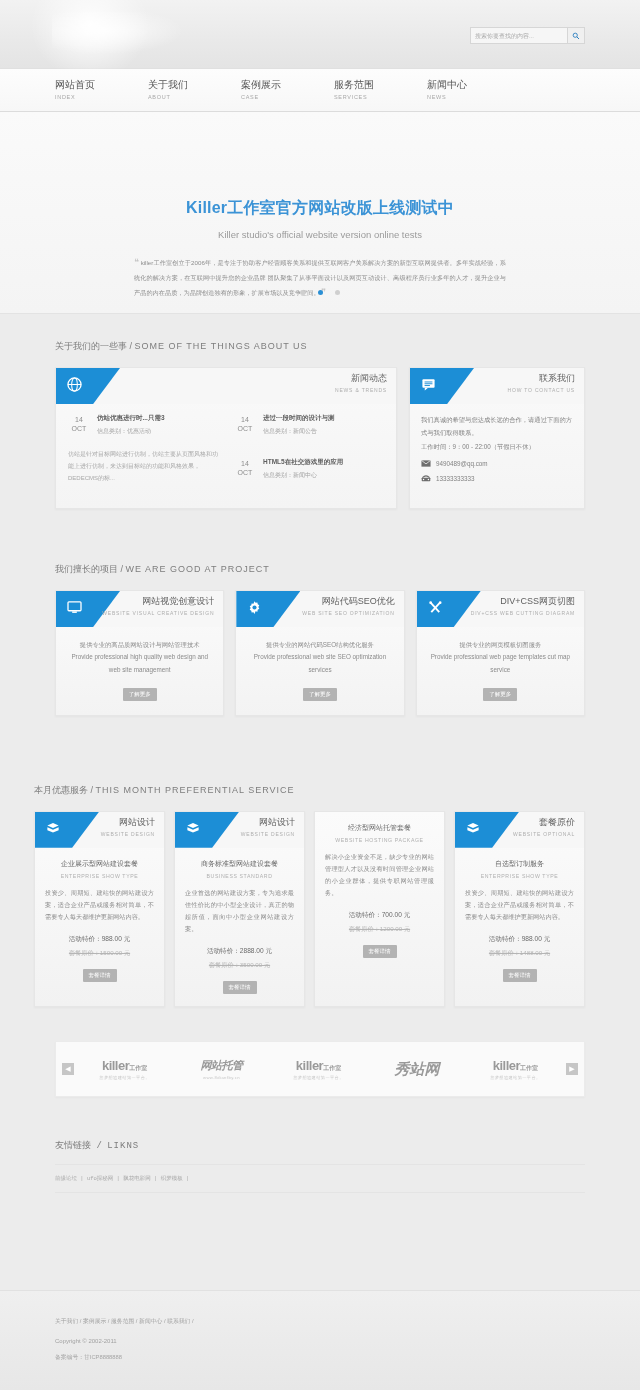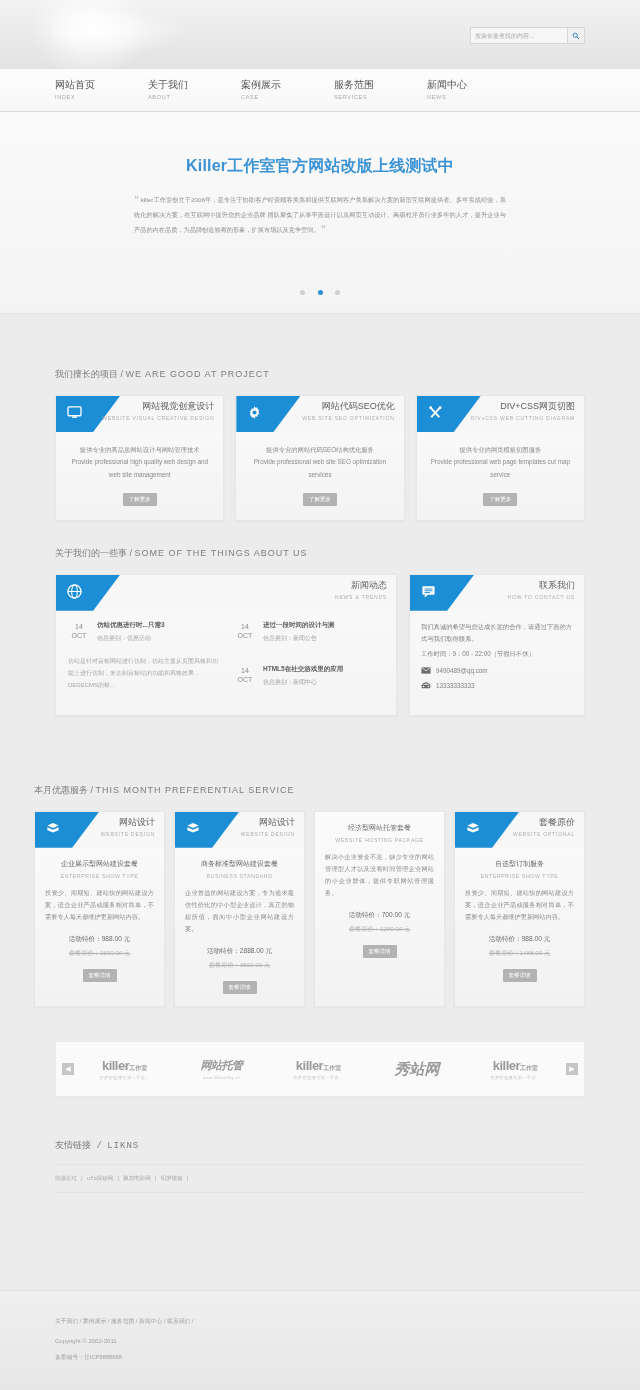--- a/index.html
+++ b/index.html
@@ -68,21 +68,21 @@
   
   .hero {
     height: 202px;
     background: linear-gradient(180deg,#fafafa 0%,#f4f4f4 100%);
     border-bottom: 1px solid #e3e3e3;
     position: relative;
     padding-top: 44px;
     text-align: center;
   }
   .hero h1 {
-    font-size: 16px; font-weight: bold; color: #3b93d6; letter-spacing: .2px;
+    font-size: 16px; font-weight: bold; color: #3b93d6; letter-spacing: .2px; margin-top: 42px;
   }
   .hero h2 {
     font-size: 9.5px; color: #9b9b9b; font-weight: normal; margin-top: 10px;
   }
   .hero p {
     width: 400px; margin: 14px auto 0;
     font-size: 6.2px; line-height: 1.95; color: #8e8e8e; text-align: justify;
     position: relative; padding: 0 14px;
   }
   .quote { color: #c7c7c7; font-size: 9px; font-style: normal; }
@@ -286,99 +286,30 @@
       <span class="en">SERVICES</span>
     </div>
     <div class="nav-item">
       <span class="cn">新闻中心</span>
       <span class="en">NEWS</span>
     </div>
   </div>
 
   <div class="hero">
     <h1>Killer工作室官方网站改版上线测试中</h1>
+    <h2>Killer studio's official website version online tests</h2>
     <p>
       <span class="quote">❝</span>
       <span>killer工作室创立于2006年，是专注于协助客户经营顾客关系和提供互联网客户关系解决方案的新型互联网提供者。多年实战经验，系统化的解决方案，在互联网中提升您的企业品牌 团队聚集了从事平面设计以及网页互动设计、高级程序员行业多年的人才，提升企业与产品的内在品质，为品牌创造独有的形象，扩展市场以及竞争空间。</span>
       <span class="quote">❞</span>
     </p>
     <div class="dots">
       <span class="dot"></span>
       <span class="dot active"></span>
       <span class="dot"></span>
-    </div>
-  </div>
-
-  <div class="section" style="margin-top:28px;">
-    <div class="sec-title">
-      <span>我们擅长的项目</span>
-      <span> / </span>
-      <span class="en">WE ARE GOOD AT PROJECT</span>
-    </div>
-    <div class="proj-row">
-
-      <div class="proj-card">
-        <div class="ribbon">
-          <div class="blue"></div>
-          <div class="ico">
-            <svg width="15" height="13" viewBox="0 0 16 14">
-                <rect x="1" y="1" width="14" height="9.5" rx="1" fill="none" stroke="#fff" stroke-width="1.4"></rect>
-                <rect x="5.5" y="11.2" width="5" height="1.6" fill="#fff"></rect>
-              </svg>
-          </div>
-          <div class="ttl">
-            <span class="cn">网站视觉创意设计</span>
-            <span class="en">WEBSITE VISUAL CREATIVE DESIGN</span>
-          </div>
-        </div>
-        <div class="desc">提供专业的高品质网站设计与网站管理技术</div>
-        <div class="desc" style="padding-top:0;">Provide professional high quality web design and web site management</div>
-        <span class="btn-more">了解更多</span>
-      </div>
-
-      <div class="proj-card">
-        <div class="ribbon">
-          <div class="blue"></div>
-          <div class="ico">
-            <svg width="15" height="15" viewBox="0 0 16 16">
-                <path d="M8 1.2l1.1 1.7 2-.3.3 2 1.7 1.1-1 1.8 1 1.8-1.7 1.1-.3 2-2-.3L8 14.8 6.9 13.1l-2 .3-.3-2L2.9 10.3l1-1.8-1-1.8 1.7-1.1.3-2 2 .3z" fill="#fff"></path>
-                <circle cx="8" cy="8" r="2.2" fill="#1c8ed6"></circle>
-              </svg>
-          </div>
-          <div class="ttl">
-            <span class="cn">网站代码SEO优化</span>
-            <span class="en">WEB SITE SEO OPTIMIZATION</span>
-          </div>
-        </div>
-        <div class="desc">提供专业的网站代码SEO结构优化服务</div>
-        <div class="desc" style="padding-top:0;">Provide professional web site SEO optimization services</div>
-        <span class="btn-more">了解更多</span>
-      </div>
-
-      <div class="proj-card">
-        <div class="ribbon">
-          <div class="blue"></div>
-          <div class="ico">
-            <svg width="15" height="15" viewBox="0 0 16 16">
-                <line x1="2.5" y1="2.5" x2="12" y2="13" stroke="#fff" stroke-width="2"></line>
-                <line x1="13" y1="2.5" x2="3.5" y2="13" stroke="#fff" stroke-width="2"></line>
-                <circle cx="2.8" cy="2.8" r="1.4" fill="#fff"></circle>
-                <circle cx="13" cy="2.8" r="1.4" fill="#fff"></circle>
-              </svg>
-          </div>
-          <div class="ttl">
-            <span class="cn">DIV+CSS网页切图</span>
-            <span class="en">DIV+CSS WEB CUTTING DIAGRAM</span>
-          </div>
-        </div>
-        <div class="desc">提供专业的网页模板切图服务</div>
-        <div class="desc" style="padding-top:0;">Provide professional web page templates cut map service</div>
-        <span class="btn-more">了解更多</span>
-      </div>
-
     </div>
   </div>
 
   <div class="section">
     <div class="sec-title">
       <span>关于我们的一些事</span>
       <span> / </span>
       <span class="en">SOME OF THE THINGS ABOUT US</span>
     </div>
 
@@ -477,20 +408,90 @@
                 </svg>
             </span>
             <span>13333333333</span>
           </div>
         </div>
       </div>
 
     </div>
   </div>
 
+  <div class="section" style="margin-top:28px;">
+    <div class="sec-title">
+      <span>我们擅长的项目</span>
+      <span> / </span>
+      <span class="en">WE ARE GOOD AT PROJECT</span>
+    </div>
+    <div class="proj-row">
+
+      <div class="proj-card">
+        <div class="ribbon">
+          <div class="blue"></div>
+          <div class="ico">
+            <svg width="15" height="13" viewBox="0 0 16 14">
+                <rect x="1" y="1" width="14" height="9.5" rx="1" fill="none" stroke="#fff" stroke-width="1.4"></rect>
+                <rect x="5.5" y="11.2" width="5" height="1.6" fill="#fff"></rect>
+              </svg>
+          </div>
+          <div class="ttl">
+            <span class="cn">网站视觉创意设计</span>
+            <span class="en">WEBSITE VISUAL CREATIVE DESIGN</span>
+          </div>
+        </div>
+        <div class="desc">提供专业的高品质网站设计与网站管理技术</div>
+        <div class="desc" style="padding-top:0;">Provide professional high quality web design and web site management</div>
+        <span class="btn-more">了解更多</span>
+      </div>
+
+      <div class="proj-card">
+        <div class="ribbon">
+          <div class="blue"></div>
+          <div class="ico">
+            <svg width="15" height="15" viewBox="0 0 16 16">
+                <path d="M8 1.2l1.1 1.7 2-.3.3 2 1.7 1.1-1 1.8 1 1.8-1.7 1.1-.3 2-2-.3L8 14.8 6.9 13.1l-2 .3-.3-2L2.9 10.3l1-1.8-1-1.8 1.7-1.1.3-2 2 .3z" fill="#fff"></path>
+                <circle cx="8" cy="8" r="2.2" fill="#1c8ed6"></circle>
+              </svg>
+          </div>
+          <div class="ttl">
+            <span class="cn">网站代码SEO优化</span>
+            <span class="en">WEB SITE SEO OPTIMIZATION</span>
+          </div>
+        </div>
+        <div class="desc">提供专业的网站代码SEO结构优化服务</div>
+        <div class="desc" style="padding-top:0;">Provide professional web site SEO optimization services</div>
+        <span class="btn-more">了解更多</span>
+      </div>
+
+      <div class="proj-card">
+        <div class="ribbon">
+          <div class="blue"></div>
+          <div class="ico">
+            <svg width="15" height="15" viewBox="0 0 16 16">
+                <line x1="2.5" y1="2.5" x2="12" y2="13" stroke="#fff" stroke-width="2"></line>
+                <line x1="13" y1="2.5" x2="3.5" y2="13" stroke="#fff" stroke-width="2"></line>
+                <circle cx="2.8" cy="2.8" r="1.4" fill="#fff"></circle>
+                <circle cx="13" cy="2.8" r="1.4" fill="#fff"></circle>
+              </svg>
+          </div>
+          <div class="ttl">
+            <span class="cn">DIV+CSS网页切图</span>
+            <span class="en">DIV+CSS WEB CUTTING DIAGRAM</span>
+          </div>
+        </div>
+        <div class="desc">提供专业的网页模板切图服务</div>
+        <div class="desc" style="padding-top:0;">Provide professional web page templates cut map service</div>
+        <span class="btn-more">了解更多</span>
+      </div>
+
+    </div>
+  </div>
+
   <div class="section" style="margin-top:42px;padding-left:34px;">
     <div class="sec-title">
       <span>本月优惠服务</span>
       <span> / </span>
       <span class="en">THIS MONTH PREFERENTIAL SERVICE</span>
     </div>
     <div class="price-row">
 
       <div class="price-card">
         <div class="ribbon">

